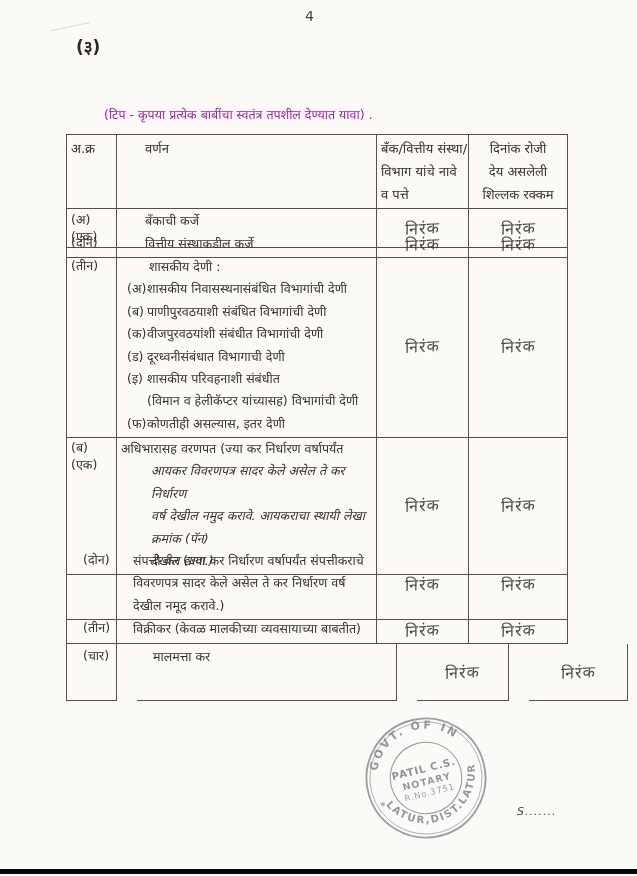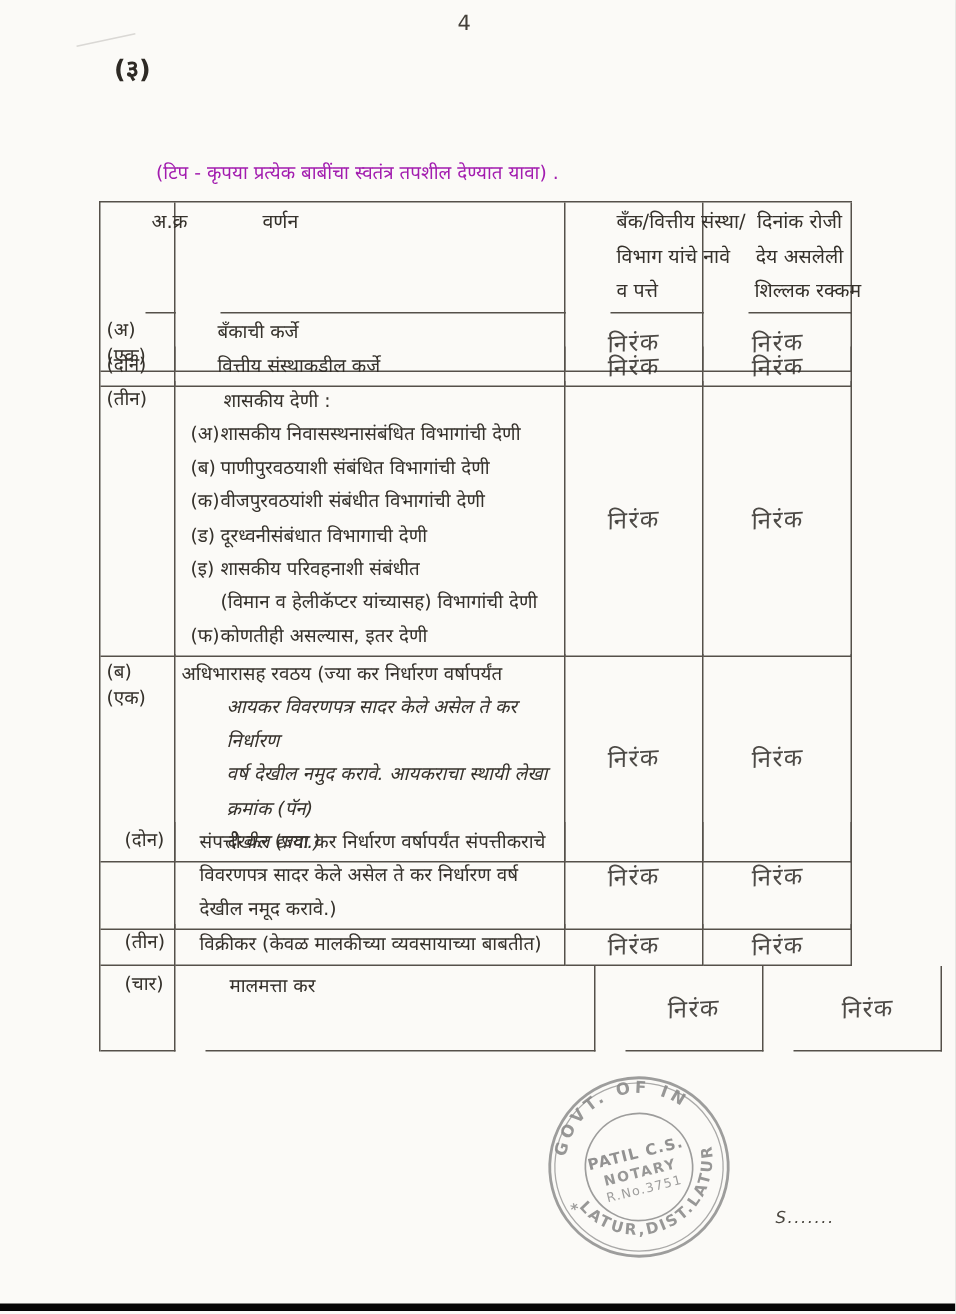--- a/index.html
+++ b/index.html
@@ -23,21 +23,21 @@
   .r0,.r1 { height:23px; }
   .r2 { height:182px; }
   .r3 { height:112px; }
   .r4 { height:68px; }
   .r5 { height:28px; }
   .r6 { height:57px;gap:20px; }
   .c-sr { font-size:12.5px; padding-top:3px; }
   .c-desc { line-height:22.4px; }
   .pad-a { padding-left:28px; }
   .pad-b { padding-left:16px; }
-  .hd { font-size:13px; line-height:23px;margin-left:30px; }
+  .hd { font-size:13px; line-height:23px; }
   .hd-center { text-align:center; }
   .hd-lines div { white-space:nowrap; }
   .cell-center { display:flex; align-items:center; justify-content:center; }
   .hand {
     font-size:16px; color:#2f2c28; letter-spacing:1px; font-weight:500;
     transform:rotate(-3deg) skewX(-4deg); display:inline-block; opacity:.85;
   }
   .sub-item { display:flex; }
   .sub-label { width:26px; flex:none; padding-left:6px; }
   .sub-text { flex:1; }
@@ -141,21 +141,21 @@
           <span class="hand">निरंक</span>
         </div>
       <div class="td cell-center">
           <span class="hand">निरंक</span>
         </div>
     </div>
 
     <div class="tr r3">
       <div class="td c-sr">(ब)(एक)</div>
       <div class="td c-desc">
-        <div class="row3-line">अधिभारासह रवठय (ज्या कर निर्धारण वर्षापर्यंत</div>
+        <div class="row3-line">अधिभारासह वरणपत (ज्या कर निर्धारण वर्षापर्यंत</div>
         <div class="row3-cont">आयकर विवरणपत्र सादर केले असेल ते कर निर्धारण</div>
         <div class="row3-cont">वर्ष देखील नमुद करावे. आयकराचा स्थायी लेखा</div>
         <div class="row3-cont">क्रमांक (पॅन)</div>
         <div class="row3-cont">देखील द्यावा.)</div>
       </div>
       <div class="td cell-center">
           <span class="hand">निरंक</span>
         </div>
       <div class="td cell-center">
           <span class="hand">निरंक</span>

